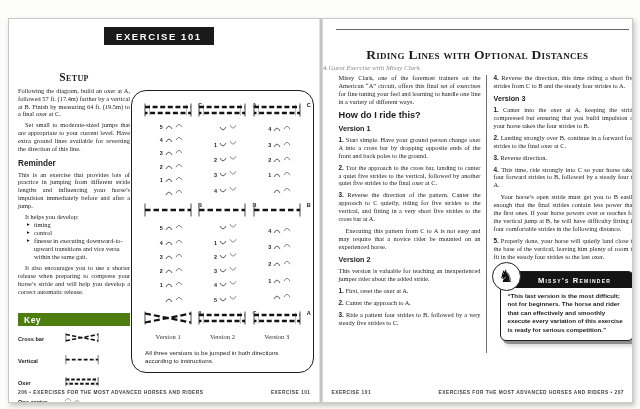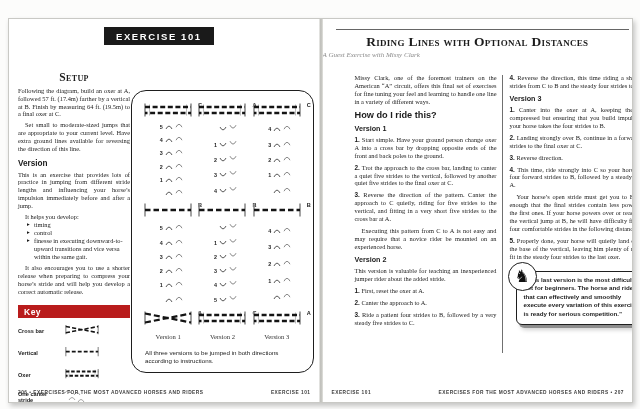--- a/index.html
+++ b/index.html
@@ -13,21 +13,21 @@
   .badge{position:absolute;left:95px;top:8px;background:#1a1a1a;color:#fff;font-family:"Liberation Sans",sans-serif;font-weight:bold;font-size:9.5px;letter-spacing:1.6px;padding:4px 12px 3px;}
   .col-text{position:absolute;left:9px;top:52px;width:112px;}
   .setup-h{text-align:center;font-variant:small-caps;font-weight:bold;font-size:11.5px;letter-spacing:.4px;margin:0 0 4px;}
   .col-text p{font-size:6.4px;line-height:1.22;text-align:justify;margin:0 0 3px;}
   .pind{text-indent:7px;}
   .benefits-h{font-family:"Liberation Sans",sans-serif;font-weight:bold;font-size:8.2px;margin:6px 0 3px;}
   .lead{text-indent:7px;text-align:left !important;margin-bottom:1px !important;}
   ul.blist{list-style:none;margin:0 0 3px;padding:0 0 0 9px;}
   ul.blist li{position:relative;padding-left:7px;font-size:6.4px;line-height:1.25;}
   ul.blist li::before{content:"\25B8";position:absolute;left:0;top:0;font-size:5.5px;}
-  .key-banner{background:#b91c1c;color:#fff;font-family:"Liberation Sans",sans-serif;font-weight:bold;font-size:8.5px;letter-spacing:.5px;padding:2px 6px 1px;margin-top:9px;}
+  .key-banner{background:#4d7c0f;color:#fff;font-family:"Liberation Sans",sans-serif;font-weight:bold;font-size:8.5px;letter-spacing:.5px;padding:2px 6px 1px;margin-top:17px;}
   .key-item{display:flex;align-items:center;gap:3px;margin-top:4px;}
   .key-item .kl{font-family:"Liberation Sans",sans-serif;font-weight:bold;font-size:5.6px;width:42px;flex:0 0 auto;}
 
   
   .diagram{position:absolute;left:122px;top:71px;width:181px;height:281px;border:1.3px solid #1e1e1e;border-radius:15px;background:#fff;}
   .dg-cols{display:flex;justify-content:space-between;padding:11px 9px 0;}
   .dg-col{width:56px;display:flex;flex-direction:column;align-items:center;}
   .jump{position:relative;width:54px;height:16px;flex:0 0 auto;}
   .jlbl{position:absolute;right:-7px;top:0;font-size:5.6px;font-weight:bold;font-family:"Liberation Sans",sans-serif;}
   .strides{width:100%;display:flex;flex-direction:column;justify-content:space-evenly;}
@@ -35,25 +35,25 @@
   .strides.lower{height:92px;}
   .srow{display:flex;align-items:center;justify-content:center;height:8px;}
   .srow .n{width:9px;text-align:right;font-size:5.4px;font-weight:bold;font-family:"Liberation Sans",sans-serif;margin-right:2px;}
   .srow .arcs{display:flex;gap:2px;}
   .srow .arcs svg:last-child{transform:translateY(-1.8px);}
   .version{margin-top:7px;font-size:6.6px;color:#333;}
   .dg-note{padding:9px 10px 0 13px;font-family:"Liberation Sans",sans-serif;font-size:6.2px;line-height:1.3;color:#222;max-width:150px;}
 
   
   .top-rule{position:absolute;top:10px;left:13px;right:3px;border-top:1px solid #666;}
-  .title{margin:15px 8px 0;text-align:center;font-variant:small-caps;font-weight:bold;font-size:13.5px;letter-spacing:.3px;}
+  .title{margin:28px 8px 0;text-align:center;font-variant:small-caps;font-weight:bold;font-size:13.5px;letter-spacing:.3px;}
   .subtitle{text-align:left;font-style:italic;font-size:7px;color:#8a8a8a;margin-top:1px;}
   .cols{position:absolute;top:55px;left:16px;right:5px;bottom:20px;display:flex;}
   .tcol{width:142px;flex:0 0 auto;}
-  .tcol1{padding-right:5px;margin-left:16px;}
+  .tcol1{padding-right:5px;}
   .coldiv{flex:0 0 1px;background:#707070;height:278px;margin:1px 7px 0 0;}
   .tcol p{font-size:6.4px;line-height:1.24;text-align:justify;margin:0 0 4px;}
   .howh{font-family:"Liberation Sans",sans-serif;font-weight:bold;font-size:9.2px;margin:4px 0 4px;}
   .verh{font-family:"Liberation Sans",sans-serif;font-weight:bold;font-size:7.2px;margin:3px 0 3px;}
   .num{font-family:"Liberation Sans",sans-serif;font-weight:bold;font-size:6.4px;}
 
   .reminder{position:relative;margin:10px 2px 0 6px;border:1.2px solid #1e1e1e;border-radius:6px;background:#fff;box-shadow:2.5px 3px 0 rgba(70,70,70,.5),4px 5px 4px rgba(0,0,0,.18);}
   .rem-head{background:#141414;color:#fff;border-radius:4px 4px 0 0;text-align:center;font-variant:small-caps;font-family:"Liberation Sans",sans-serif;font-weight:bold;font-size:7.6px;letter-spacing:1.2px;padding:4px 0 3px 16px;}
   .rem-icon{position:absolute;left:-9px;top:-10px;width:27px;height:27px;border-radius:50%;background:#fff;border:1.5px solid #1e1e1e;display:flex;align-items:center;justify-content:center;font-size:17px;line-height:1;color:#111;}
   .rem-quote{font-family:"Liberation Sans",sans-serif;font-weight:bold;font-size:6.2px;line-height:1.38;padding:4px 6px 5px 7px;text-align:left;}
@@ -66,21 +66,21 @@
 <div class="stage">
   <div class="spread">
 
     <section class="page">
       <div class="badge">EXERCISE 101</div>
 
       <div class="col-text">
         <h2 class="setup-h">Setup</h2>
         <p>Following the diagram, build an oxer at A, followed 57 ft. (17.4m) farther by a vertical at B. Finish by measuring 64 ft. (19.5m) to a final oxer at C.</p>
         <p class="pind">Set small to moderate-sized jumps that are appropriate to your current level. Have extra ground lines available for reversing the direction of this line.</p>
-        <h3 class="benefits-h">Version</h3>
+        <h3 class="benefits-h">Reminder</h3>
         <p>This is an exercise that provides lots of practice in jumping from different stride lengths and influencing your horse’s impulsion immediately before and after a jump.</p>
         <p class="lead">It helps you develop:</p>
         <ul class="blist" id="benefits-list">
             <li>timing</li>
             <li>control</li>
             <li>finesse in executing downward-to-upward transitions and vice versa within the same gait.</li>
           </ul>
         <p class="pind">It also encourages you to use a shorter release when preparing to compress your horse’s stride and will help you develop a correct automatic release.</p>
         <div class="key-banner">Key</div>
         <div id="key-items">
@@ -610,20 +610,21 @@
               <div class="verh">Version 3</div>
               <p class="nitem"><span class="num">1.</span>&nbsp;Canter into the oxer at A, keeping the stride compressed but ensuring that you build impulsion as your horse takes the four strides to B.</p>
               <p class="nitem"><span class="num">2.</span>&nbsp;Landing strongly over B, continue in a forward four strides to the final oxer at C.</p>
               <p class="nitem"><span class="num">3.</span>&nbsp;Reverse direction.</p>
               <p class="nitem"><span class="num">4.</span>&nbsp;This time, ride strongly into C so your horse takes four forward strides to B, followed by a steady four to A.</p>
               <p class="pind">Your horse’s open stride must get you to B easily enough that the final strides contain less power than the first ones. If your horse powers over or reaches for the vertical jump at B, he will have difficulty fitting in four comfortable strides in the following distance.</p>
               <p class="nitem"><span class="num">5.</span>&nbsp;Properly done, your horse will quietly land close to the base of the vertical, leaving him plenty of room to fit in the steady four strides to the last oxer.</p>
             </div>
           <div class="reminder">
             <div class="rem-icon">♞</div>
+            <div class="rem-head">Missy’s Reminder</div>
             <div class="rem-quote">“This last version is the most difficult; not for beginners. The horse and rider that can effectively and smoothly execute every variation of this exercise is ready for serious competition.”</div>
           </div>
         </div>
       </div>
 
       <div class="pfoot">
         <span>EXERCISE 101</span>
         <span>EXERCISES FOR THE MOST ADVANCED HORSES AND RIDERS • 207</span>
       </div>
     </section>

